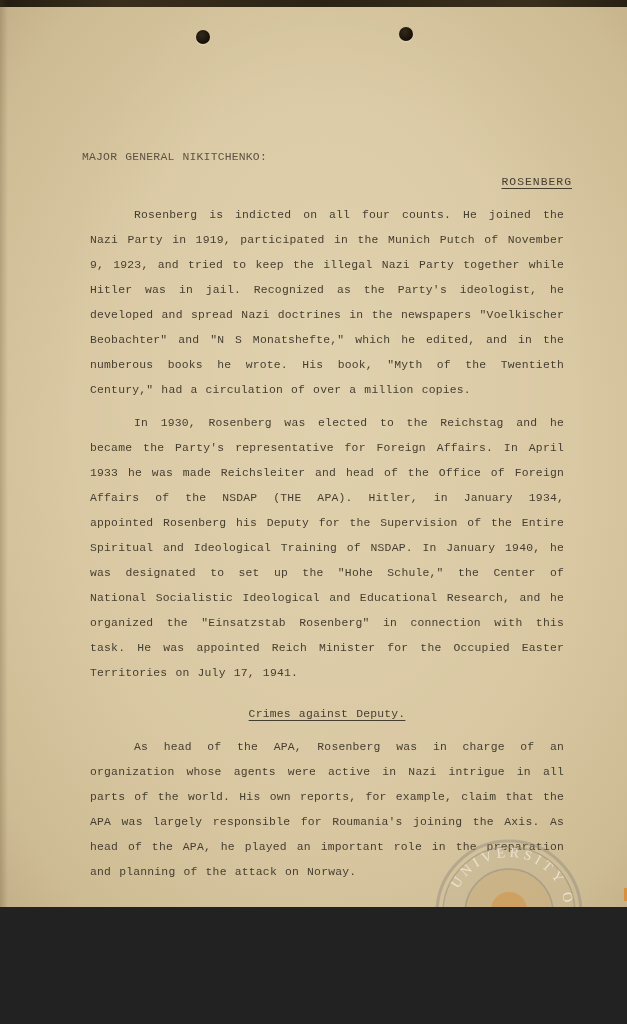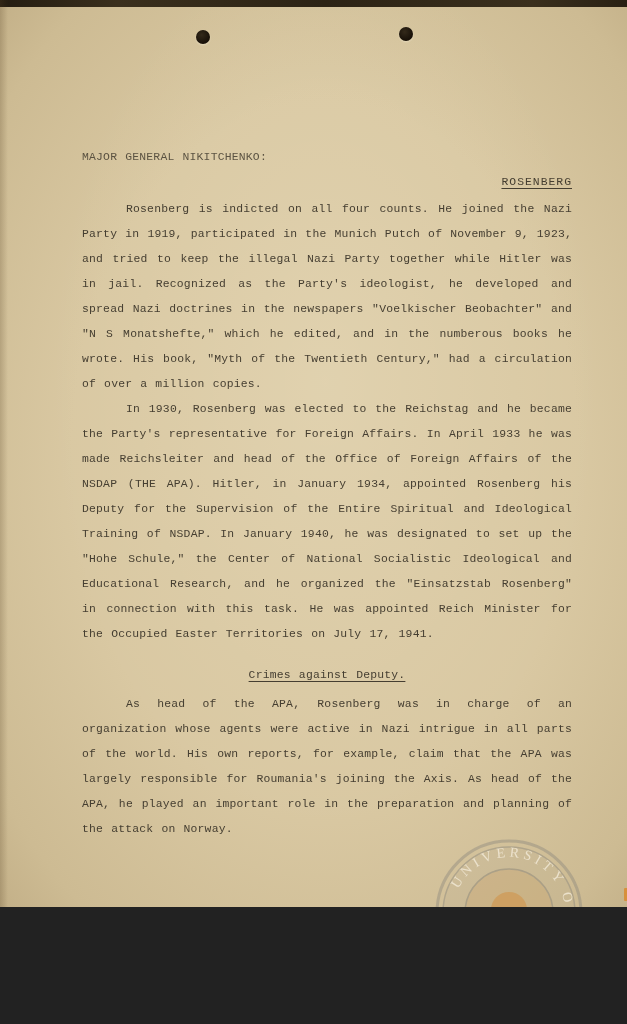--- a/index.html
+++ b/index.html
@@ -64,21 +64,21 @@
     opacity: 0.85;
   }
   .main-title {
     text-align: right;
     text-decoration: underline;
     text-underline-offset: 3px;
     margin-bottom: 2px;
     letter-spacing: 1px;
   }
   .para {
-    margin: 0;
+    margin: 8px;
     text-align: justify;
     text-indent: 44px;
   }
   .subheading {
     margin-top: 16px;
     margin-bottom: 4px;
     text-align: center;
     text-decoration: underline;
     text-underline-offset: 3px;
   }

